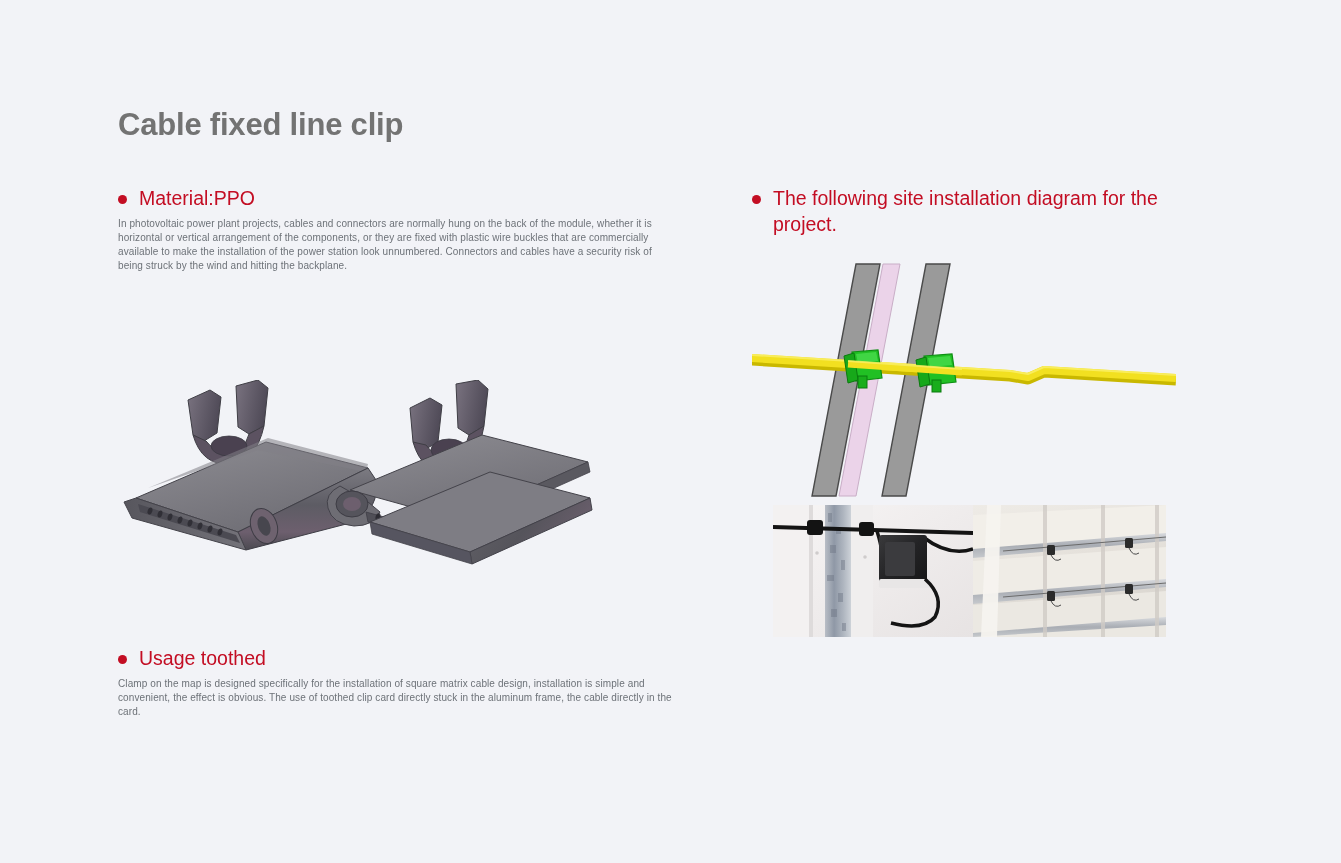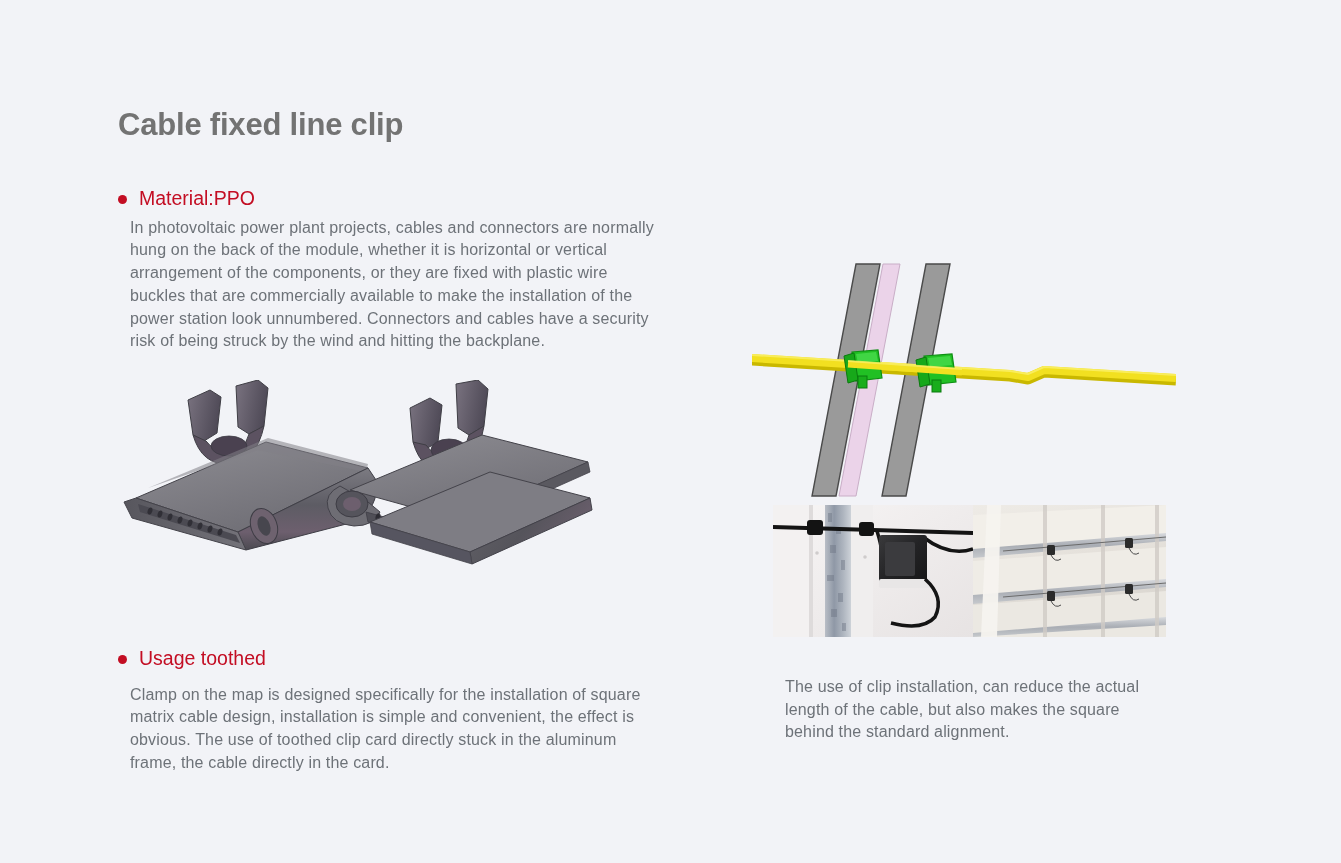--- a/index.html
+++ b/index.html
@@ -63,23 +63,23 @@
     top: 9px;
     width: 9px;
     height: 9px;
     border-radius: 50%;
     background: #c30d23;
   }
 
   
   .body-text {
     color: #6d7278;
-    font-size: 16px;
+    font-size: 10px;
     line-height: 1.42;
-    margin: 12px;
+    margin: 0;
     letter-spacing: 0.01em;
   }
 
   .left-intro { margin-top: 3px; }
 
   
   .product-render {
     position: absolute;
     left: 118px;
     top: 380px;
@@ -236,20 +236,26 @@
   </div>
 
   <div class="usage-block">
     <div class="bullet-head">
       <span class="dot"></span>
       <span>Usage toothed</span>
     </div>
     <p class="body-text">Clamp on the map is designed specifically for the installation of square matrix cable design, installation is simple and convenient, the effect is obvious. The use of toothed clip card directly stuck in the aluminum frame, the cable directly in the card.</p>
   </div>
 
+  <div class="col-right">
+    <div class="bullet-head">
+      <span class="dot"></span>
+      <span>The following site installation diagram for the project.</span>
+    </div>
+  </div>
 
   <div class="cad-diagram">
     <svg width="424" height="252" viewBox="0 0 424 252" xmlns="http://www.w3.org/2000/svg">
       <rect width="424" height="252" fill="#f2f3f7"></rect>
 
       <g>
         <path d="M104 16 L128 16 L84 248 L60 248 Z" fill="#9a9a9a" stroke="#4a4a4a" stroke-width="1.4"></path>
       </g>
       <g>
         <path d="M131 16 L148 16 L104 248 L87 248 Z" fill="#ebd3e9" stroke="#c9aec7" stroke-width="1"></path>
@@ -376,17 +382,14 @@
           <rect x="152" y="79" width="8" height="10" rx="1.5"></rect>
         </g>
         <path d="M78 50 Q82 58 88 54" fill="none" stroke="#4a4a4a" stroke-width="1"></path>
         <path d="M156 43 Q160 52 166 48" fill="none" stroke="#4a4a4a" stroke-width="1"></path>
         <path d="M78 96 Q82 104 88 100" fill="none" stroke="#4a4a4a" stroke-width="1"></path>
         <path d="M156 89 Q160 98 166 94" fill="none" stroke="#4a4a4a" stroke-width="1"></path>
       </svg>
     </div>
   </div>
 
-  <div class="right-caption">
-    <p class="body-text">The use of clip installation, can reduce the actual length of the cable, but also makes the square behind the standard alignment.</p>
-  </div>
 
 </div>
 
 </body></html>

